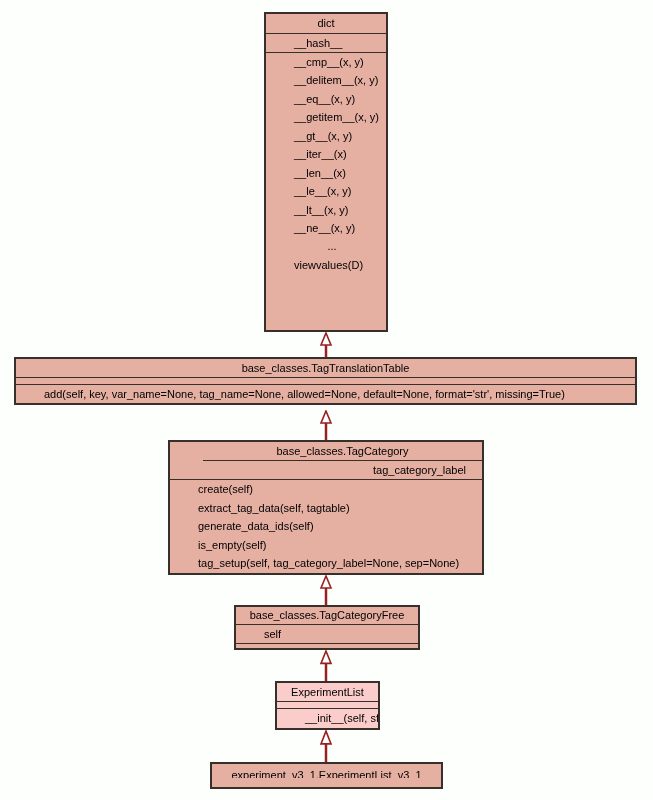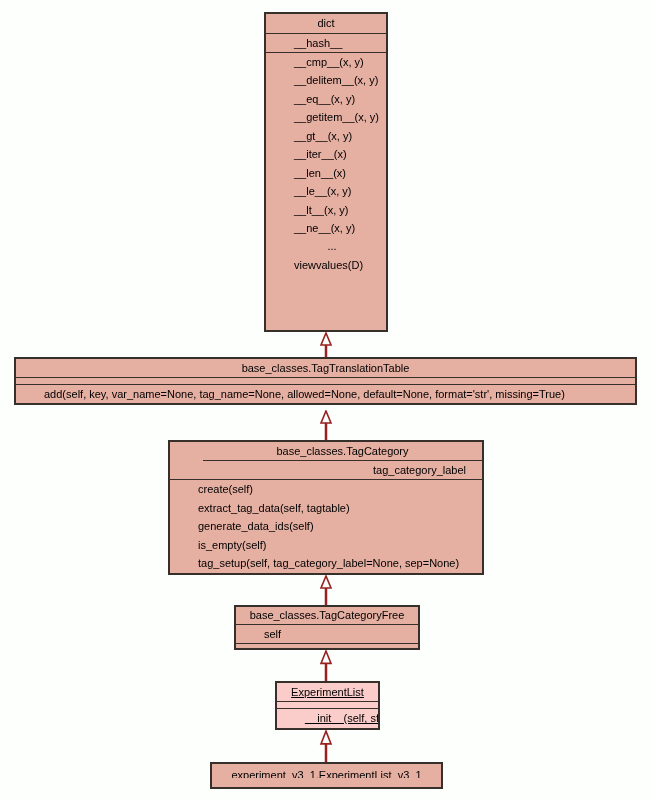--- a/index.html
+++ b/index.html
@@ -12,21 +12,21 @@
   html,body{margin:0;padding:0;background:var(--bg);}
   .canvas{
     position:relative;width:653px;height:800px;background:var(--bg);
     font-family:"Liberation Sans",sans-serif;font-size:11px;color:#000;
     overflow:hidden;
   }
   .uml-box{
     position:absolute;background:var(--fill);
     border:2px solid var(--border);box-sizing:border-box;overflow:hidden;
   }
-  .uml-box.light{background:var(--fill-light);text-decoration:underline;}
+  .uml-box.light{background:var(--fill-light);}
   .uml-title{text-align:center;border-bottom:1px solid var(--border);white-space:nowrap;overflow:hidden;}
   .uml-box.single .uml-title{border-bottom:none;}
   .uml-attrs{border-bottom:1px solid var(--border);}
   .uml-row{padding:0 16px;white-space:nowrap;overflow:hidden;margin-left:12px;}
   .uml-row.center{text-align:center;}
 
   
   #box-dict{left:264px;top:12px;width:124px;height:320px;}
   #box-dict .uml-title{height:19px;line-height:19px;}
   #box-dict .uml-attrs .uml-row{height:18px;line-height:18px;}

